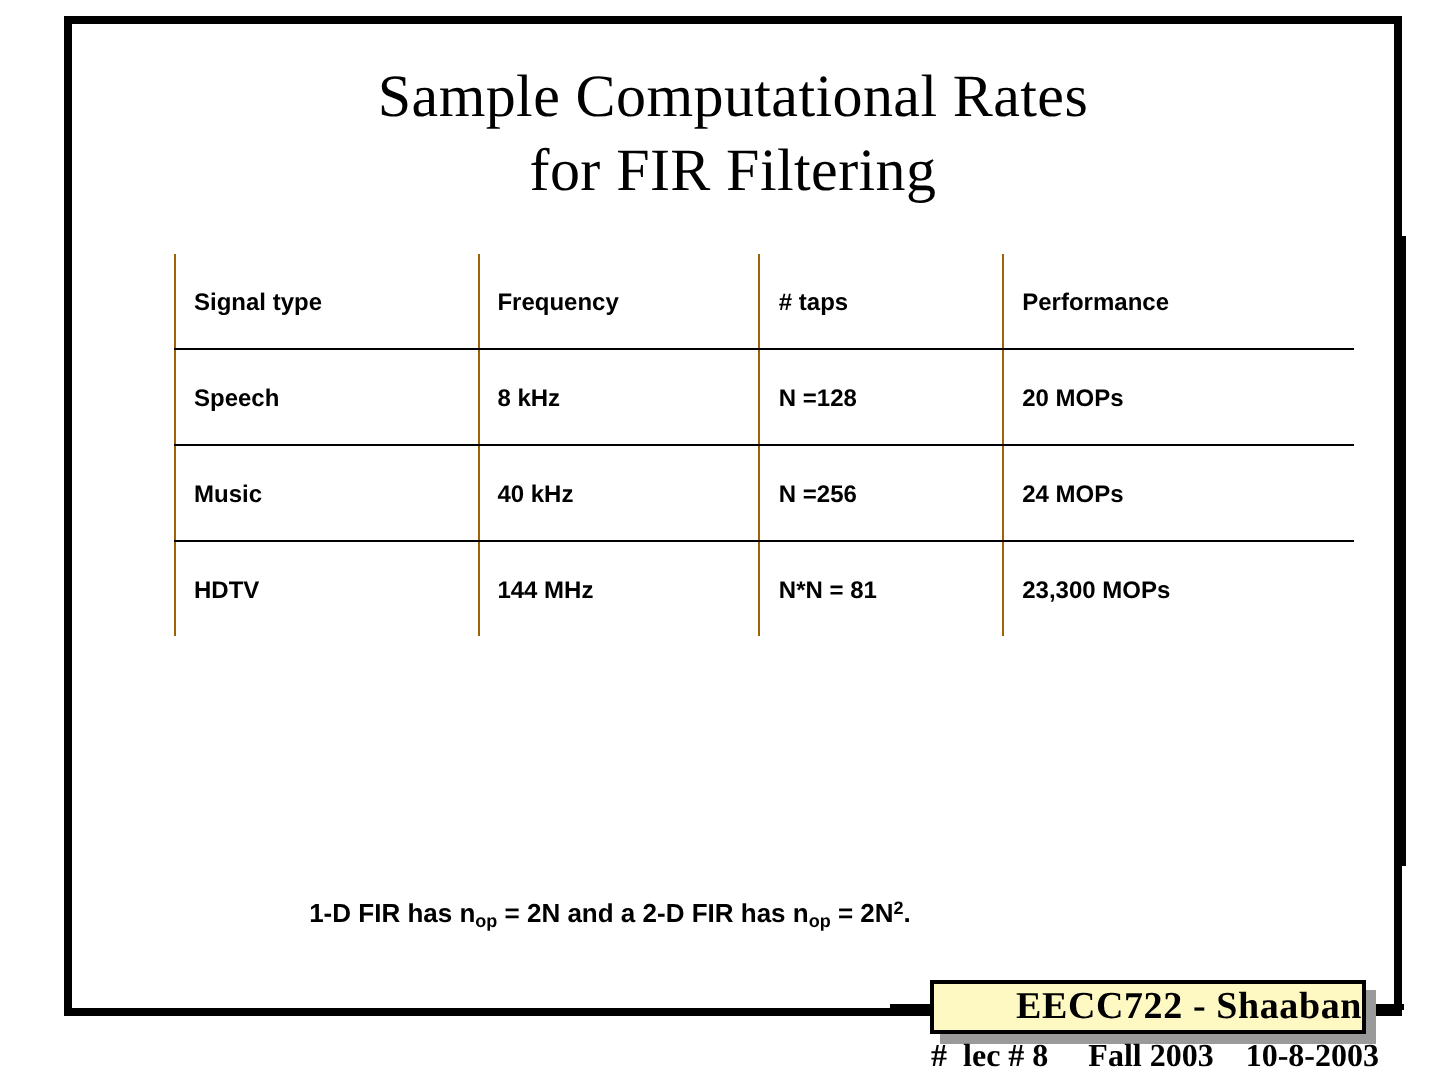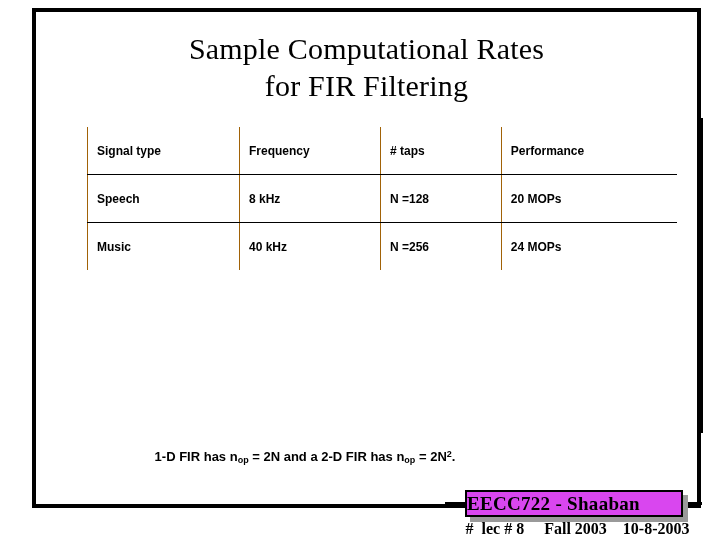--- a/index.html
+++ b/index.html
@@ -124,26 +124,26 @@
     width: 218px;
     height: 27px;
     background: #9a9a9a;
   }
   #footer-badge {
     position: absolute;
     left: 465px;
     top: 490px;
     width: 218px;
     height: 27px;
-    background: #d946ef;
+    background: #fef9c3;
     border: 2px solid #000000;
     box-sizing: border-box;
     display: flex;
     align-items: center;
-    justify-content: flex-start;
+    justify-content: flex-end;
     font-family: "Liberation Serif", serif;
     font-weight: bold;
     font-size: 19px;
     letter-spacing: 0.3px;
     color: #000000;
   }
   #footer-meta {
     position: absolute;
     left: 465px;
     top: 520px;
@@ -180,20 +180,26 @@
       <td class="col-signal">Speech</td>
       <td class="col-freq">8 kHz</td>
       <td class="col-taps">N =128</td>
       <td class="col-perf">20 MOPs</td>
     </tr>
     <tr>
       <td class="col-signal">Music</td>
       <td class="col-freq">40 kHz</td>
       <td class="col-taps">N =256</td>
       <td class="col-perf">24 MOPs</td>
+    </tr>
+    <tr>
+      <td class="col-signal">HDTV</td>
+      <td class="col-freq">144 MHz</td>
+      <td class="col-taps">N*N = 81</td>
+      <td class="col-perf">23,300 MOPs</td>
     </tr>
   </tbody>
 </table>
 
 <div id="table-right-rule"></div>
 
 <div id="footnote">
   <span>1-D FIR has n</span><sub>op</sub><span> = 2N and a 2-D FIR has n</span><sub>op</sub><span> = 2N</span><sup>2</sup><span>.</span>
 </div>
 

